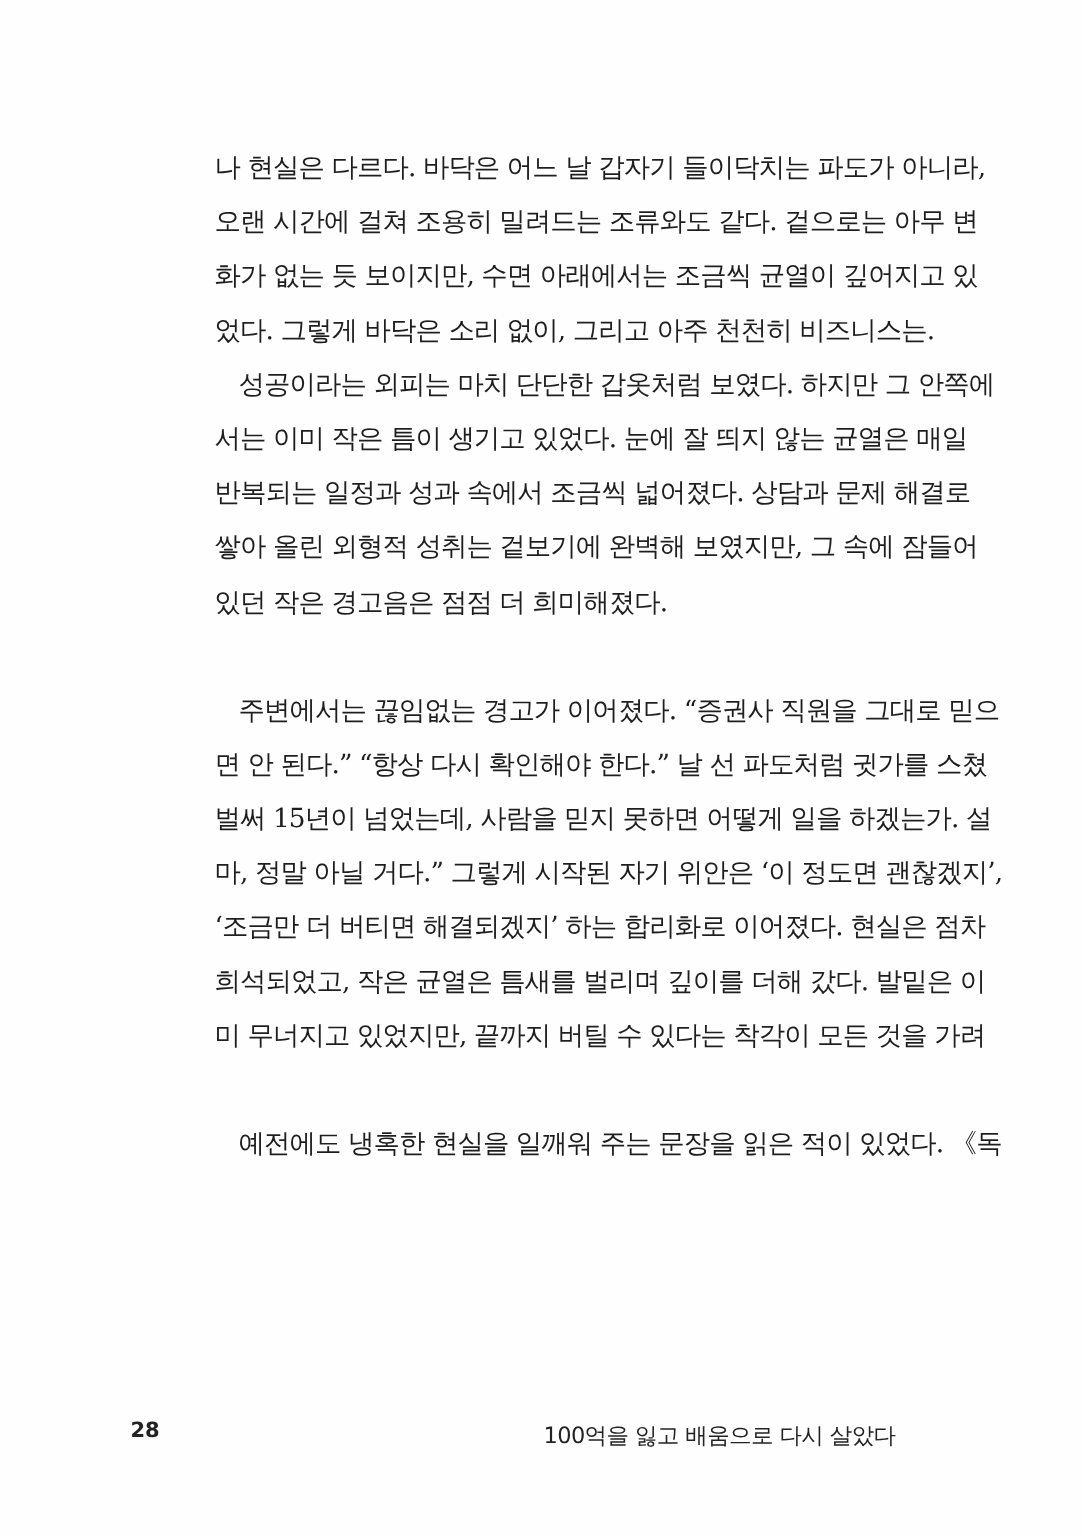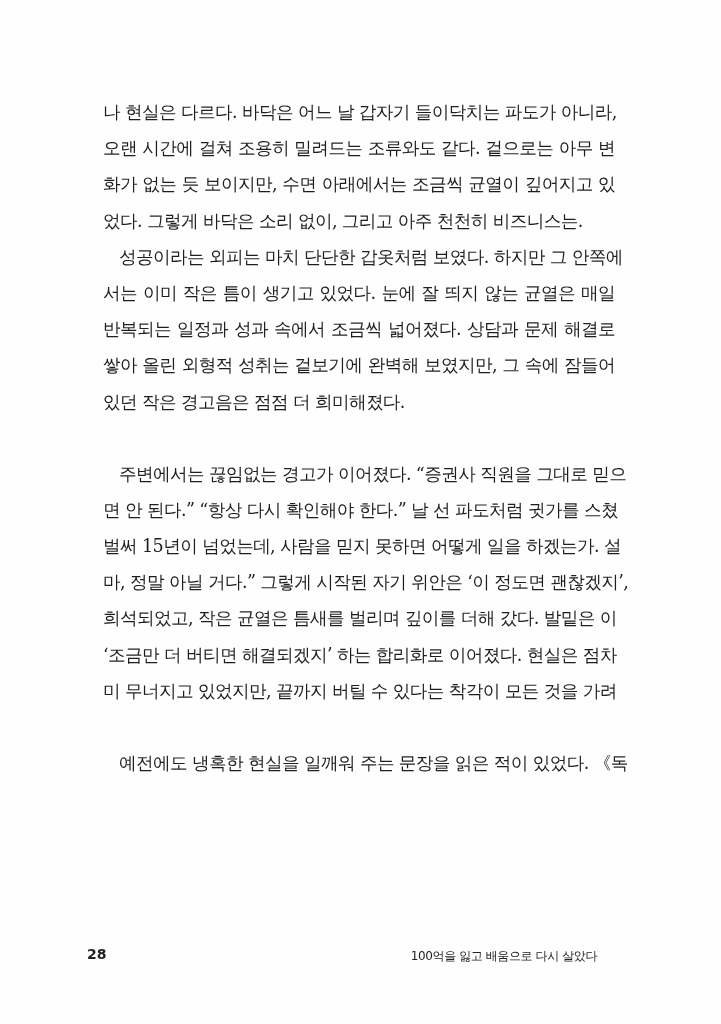--- a/index.html
+++ b/index.html
@@ -7,31 +7,31 @@
     .page {
       position: absolute; left: 0; top: 0; width: 721px; height: 1024px; background: #fefefe;
     }
     .body-text {
       position: absolute; left: 103px; top: 94px; width: 512px;
       font-family: "DejaVu Serif", serif;
       font-size: 17.6px; color: #1e1e1e;
     }
     .line {
       height: 36.2px; line-height: 36.2px; white-space: nowrap;
-      text-align: justify; text-align-last: justify; letter-spacing: -0.6px;
+      text-align: justify; text-align-last: justify; letter-spacing: -0.6px; margin-left: 40px;
     }
     .line.last { text-align-last: left; }
     .line.indent { padding-left: 16px; }
     .gap { height: 36px; }
     .footer {
       position: absolute; top: 944px; left: 87px; width: 510px; height: 24px;
       font-family: "DejaVu Sans", sans-serif; color: #222;
     }
     .page-number { position: absolute; left: 0; top: 2px; font-size: 14px; font-weight: bold; }
-    .running-title { position: absolute; right: 0; top: 4px; font-size: 12px; letter-spacing: -0.4px; }
+    .running-title { position: absolute; right: 0; top: 4px; font-size: 15px; letter-spacing: -0.4px; }
   </style>
 </head>
 <body>
 
 <div class="page">
   <div class="body-text">
 
     <div>
       <div class="line">나 현실은 다르다. 바닥은 어느 날 갑자기 들이닥치는 파도가 아니라,</div>
       <div class="line">오랜 시간에 걸쳐 조용히 밀려드는 조류와도 같다. 겉으로는 아무 변</div>
@@ -46,22 +46,22 @@
       <div class="line">쌓아 올린 외형적 성취는 겉보기에 완벽해 보였지만, 그 속에 잠들어</div>
       <div class="line last">있던 작은 경고음은 점점 더 희미해졌다.</div>
     </div>
     <div class="gap"></div>
 
     <div>
       <div class="line indent">주변에서는 끊임없는 경고가 이어졌다. “증권사 직원을 그대로 믿으</div>
       <div class="line">면 안 된다.” “항상 다시 확인해야 한다.” 날 선 파도처럼 귓가를 스쳤</div>
       <div class="line">벌써 15년이 넘었는데, 사람을 믿지 못하면 어떻게 일을 하겠는가. 설</div>
       <div class="line">마, 정말 아닐 거다.” 그렇게 시작된 자기 위안은 ‘이 정도면 괜찮겠지’,</div>
+      <div class="line">‘조금만 더 버티면 해결되겠지’ 하는 합리화로 이어졌다. 현실은 점차</div>
       <div class="line">희석되었고, 작은 균열은 틈새를 벌리며 깊이를 더해 갔다. 발밑은 이</div>
-      <div class="line">‘조금만 더 버티면 해결되겠지’ 하는 합리화로 이어졌다. 현실은 점차</div>
       <div class="line">미 무너지고 있었지만, 끝까지 버틸 수 있다는 착각이 모든 것을 가려</div>
     </div>
     <div class="gap"></div>
 
     <div>
       <div class="line indent">예전에도 냉혹한 현실을 일깨워 주는 문장을 읽은 적이 있었다. 《독</div>
     </div>
   </div>
 
   <div class="footer">

